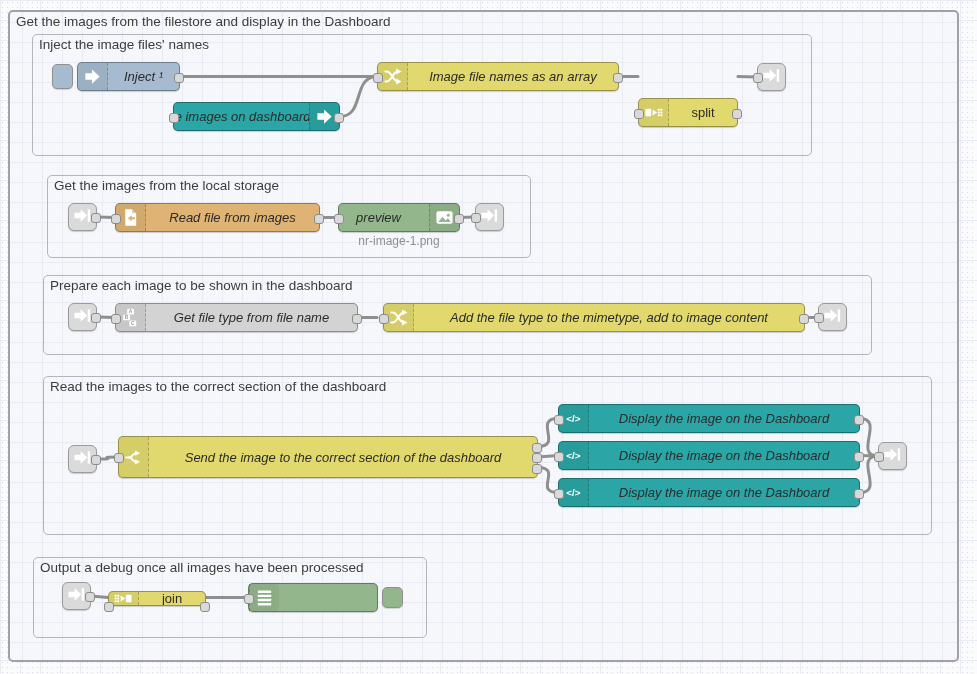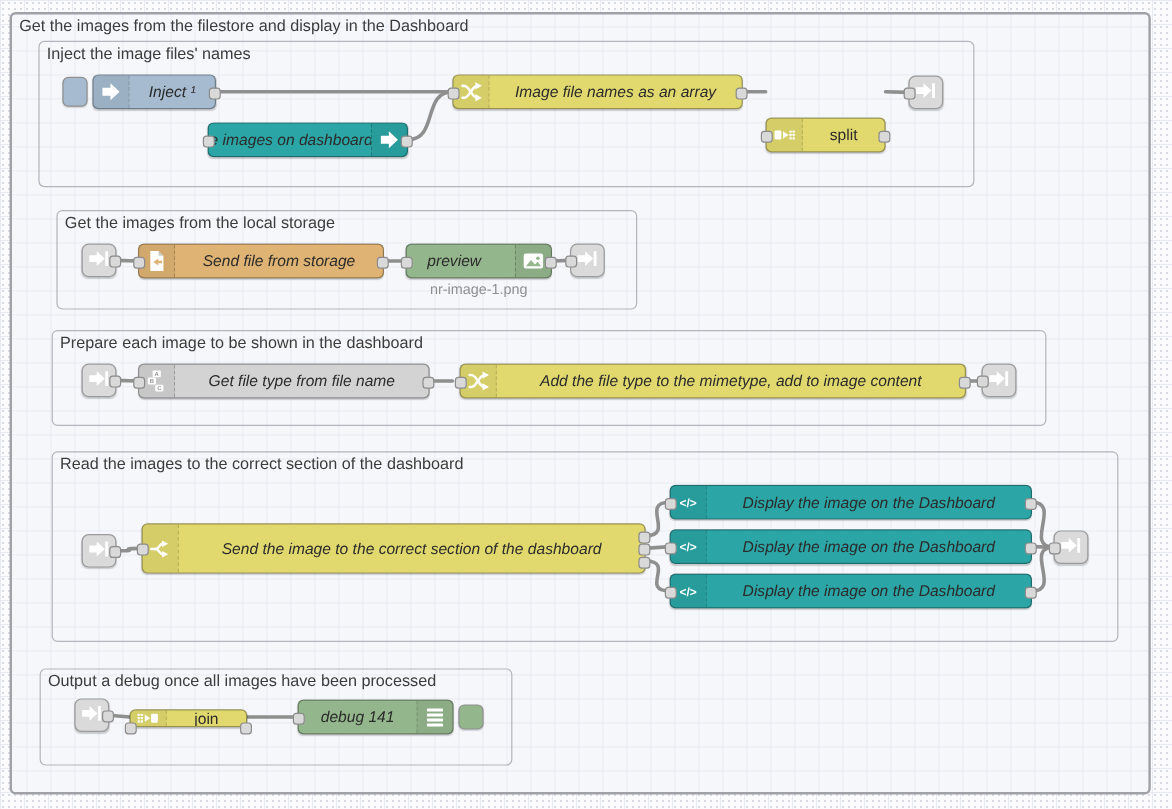--- a/index.html
+++ b/index.html
@@ -175,21 +175,21 @@
       <div class="port" style="right: -5px; top: 9px;"></div>
     </div>
     <div class="node" style="left: 115px; top: 203px; width: 205px; height: 29px; background: rgb(223, 179, 115);">
       <span class="icon left">
         <svg viewBox="0 0 20 20">
           <path fill="#fff" d="M4.5 1.2h7.2l4.3 4.3v13.3H4.5z"></path>
           <path fill="rgba(0,0,0,0.2)" d="M11.7 1.2v4.3H16z"></path>
           <path fill="#dfb373" d="M7.2 10.8l4.2-3.1v2h3.4v2.2h-3.4v2z"></path>
         </svg>
       </span>
-      <span class="label italic">Send file from storage</span>
+      <span class="label italic">Read file from images</span>
       <div class="port" style="left: -5px; top: 9.5px;"></div>
       <div class="port" style="right: -5px; top: 9.5px;"></div>
     </div>
     <div class="node" style="left: 338px; top: 203px; width: 122px; height: 29px; background: rgb(148, 182, 140); gap: 11px;">
       <span class="label italic">preview</span>
       <span class="icon right">
         <svg viewBox="0 0 20 20">
           <rect x="1.5" y="3.5" width="17" height="13" rx="2" fill="#fff"></rect>
           <path d="M3.5 14.7l4.4-5.6 3.4 4 2.4-2.5 3 4.1z" fill="#94b68c"></path>
           <circle cx="14" cy="7.6" r="1.6" fill="#94b68c"></circle>
@@ -333,21 +333,20 @@
           <rect x="3.4" y="11.9" width="2" height="2" rx="0.4"></rect>
           <path d="M7 6.8l4.8 3.2L7 13.2z"></path>
           <rect x="12.5" y="6" width="6" height="8" rx="1"></rect>
         </svg>
       </span>
       <span class="label">join</span>
       <div class="port" style="left: -5px; top: 9.5px;"></div>
       <div class="port" style="right: -5px; top: 9.5px;"></div>
     </div>
     <div class="node" style="left: 248px; top: 583px; width: 130px; height: 29px; background: rgb(148, 182, 140);">
-      <span class="label italic">debug 141</span>
       <span class="icon right">
         <svg viewBox="0 0 20 20" fill="#fff">
           <rect x="3" y="2.6" width="14" height="2.6" rx="0.5"></rect>
           <rect x="3" y="7" width="14" height="2.6" rx="0.5"></rect>
           <rect x="3" y="11.4" width="14" height="2.6" rx="0.5"></rect>
           <rect x="3" y="15.8" width="14" height="2.6" rx="0.5"></rect>
         </svg>
       </span>
       <div class="port" style="left: -5px; top: 9.5px;"></div>
       <div class="node-btn" style="right: -26px; top: 3px; width: 21px; height: 21px; background: rgb(148, 182, 140);"></div>

